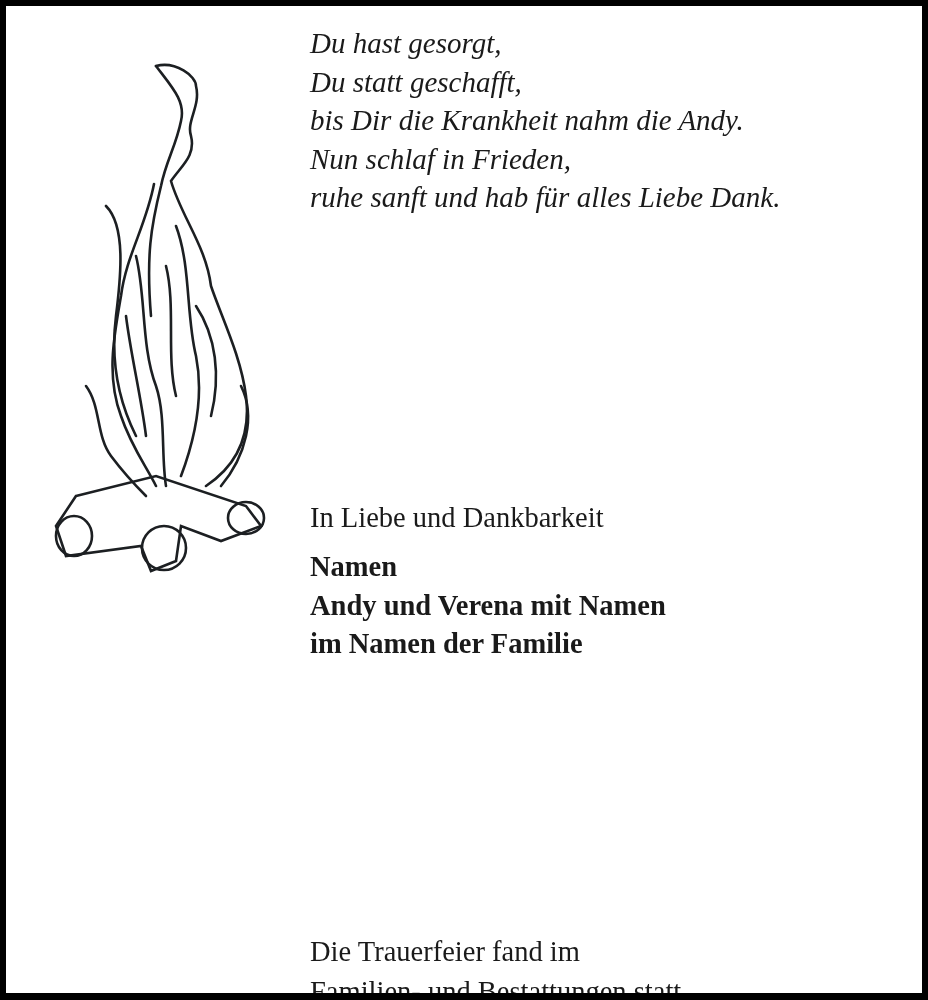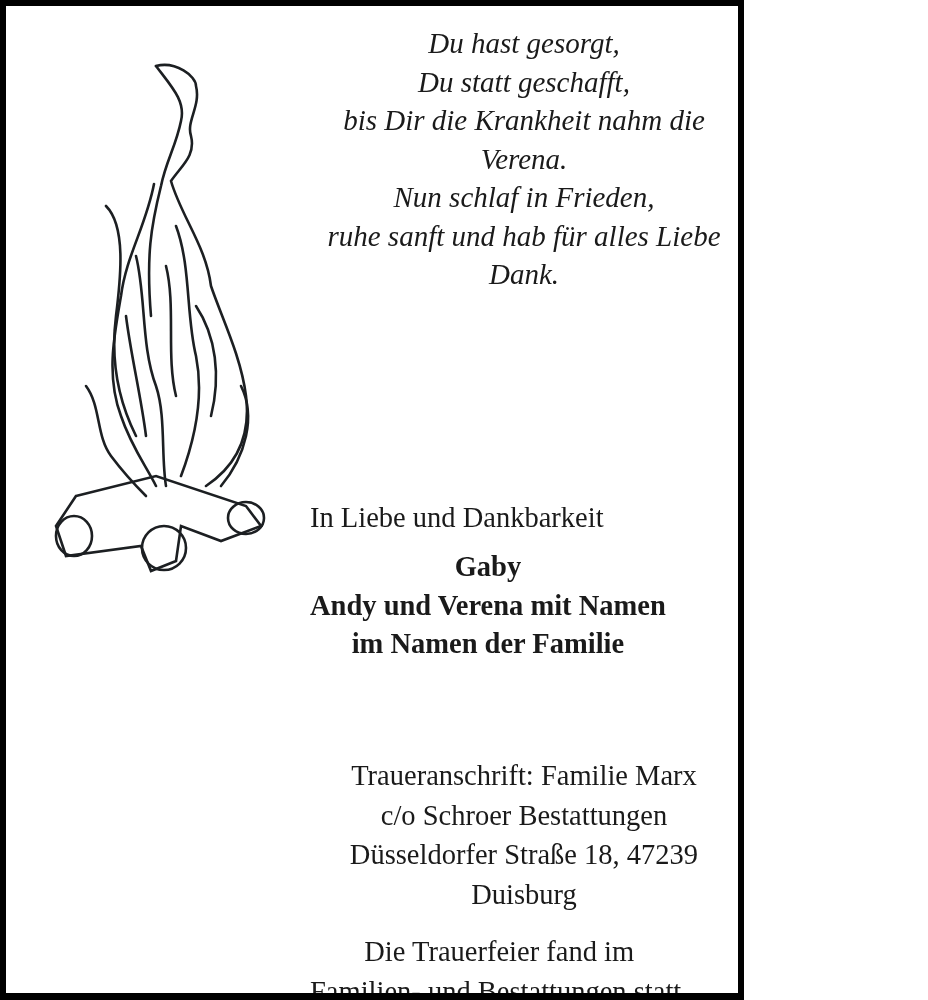--- a/index.html
+++ b/index.html
@@ -1,16 +1,16 @@
 <!DOCTYPE html>
 <html><head>
 <meta charset="utf-8">
 <style>
 html,body{margin:0;padding:0;background:#fff;}
-#ad{position:relative;width:744px;height:1000px;box-sizing:border-box;border:6px solid #000;border-top-width:6px;border-bottom-width:7px;background:#fff;overflow:hidden;font-family:"Liberation Serif","DejaVu Serif",serif;color:#1a1a1a;text-align:center;}
+#ad{position:relative;width:928px;height:1000px;box-sizing:border-box;border:6px solid #000;border-top-width:6px;border-bottom-width:7px;background:#fff;overflow:hidden;font-family:"Liberation Serif","DejaVu Serif",serif;color:#1a1a1a;}
 .col{position:absolute;left:304px;}
 .poem{top:18px;font-style:italic;font-size:29px;line-height:38.5px;}
 .name{top:290px;font-size:50px;line-height:60px;}
 .dates{top:386px;font-size:28.5px;line-height:40px;white-space:pre;}
 .intro{top:492px;font-size:28.5px;line-height:40px;}
 .family{top:542px;font-size:28.5px;font-weight:bold;line-height:38.5px;}
 .addr{top:750px;font-size:28.5px;line-height:39.5px;}
 .note{top:902px;font-size:28.5px;line-height:39.5px;margin-top:24px;}
 .line{display:block;}
 #fire{position:absolute;left:40px;top:50px;width:230px;height:525px;}
@@ -33,38 +33,33 @@
     <path d="M80 260 C85 300,95 340,100 380"></path>
     <path d="M30 440 L110 420 L200 450 L215 470 L175 485 L135 470 L130 505 L105 515 L95 490 L20 500 L10 470 Z"></path>
     <ellipse cx="28" cy="480" rx="18" ry="20"></ellipse>
     <ellipse cx="118" cy="492" rx="22" ry="22"></ellipse>
     <ellipse cx="200" cy="462" rx="18" ry="16"></ellipse>
   </svg>
 
   <div class="col poem">
     <span class="line">Du hast gesorgt,</span>
     <span class="line">Du statt geschafft,</span>
-    <span class="line">bis Dir die Krankheit nahm die Verena.</span>
+    <span class="line">bis Dir die Krankheit nahm die Andy.</span>
     <span class="line">Nun schlaf in Frieden,</span>
     <span class="line">ruhe sanft und hab für alles Liebe Dank.</span>
   </div>
 
 
 
   <div class="col intro">In Liebe und Dankbarkeit</div>
 
   <div class="col family">
-    <span class="line">Gaby</span>
+    <span class="line">Namen</span>
     <span class="line">Andy und Verena mit Namen</span>
     <span class="line">im Namen der Familie</span>
   </div>
 
-  <div class="col addr">
-    <span class="line">Traueranschrift: Familie Marx</span>
-    <span class="line">c/o Schroer Bestattungen</span>
-    <span class="line">Düsseldorfer Straße 18, 47239 Duisburg</span>
-  </div>
 
   <div class="col note">
     <span class="line">Die Trauerfeier fand im</span>
     <span class="line">Familien- und Bestattungen statt.</span>
   </div>
 </div>
 
 </body></html>

